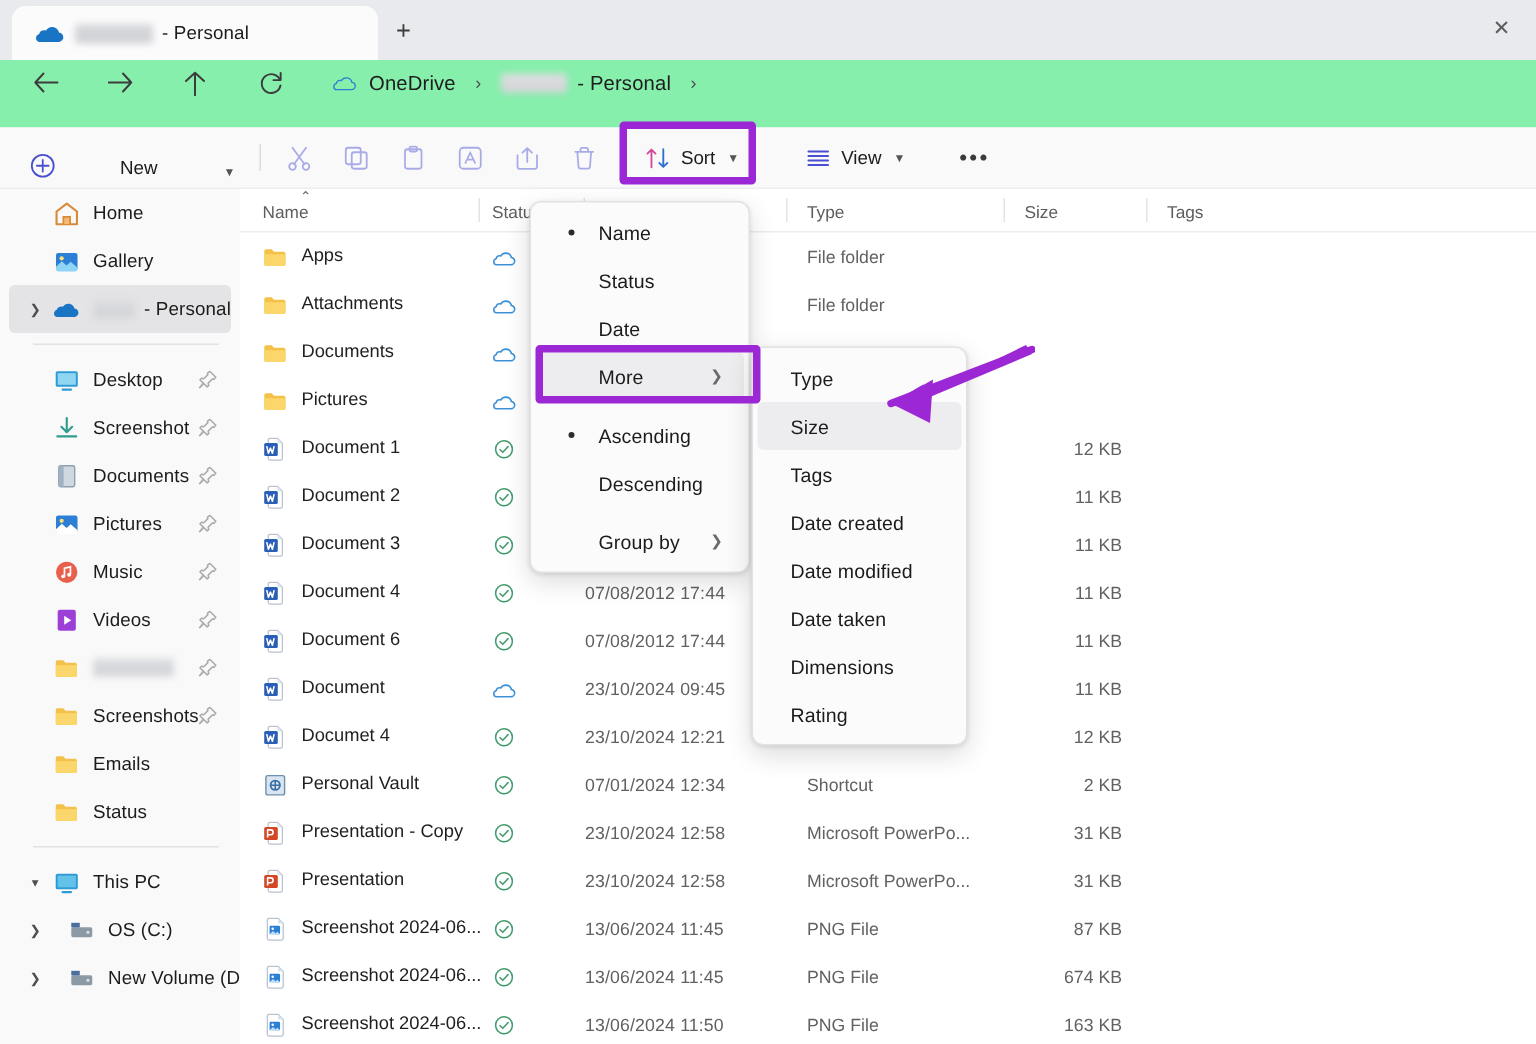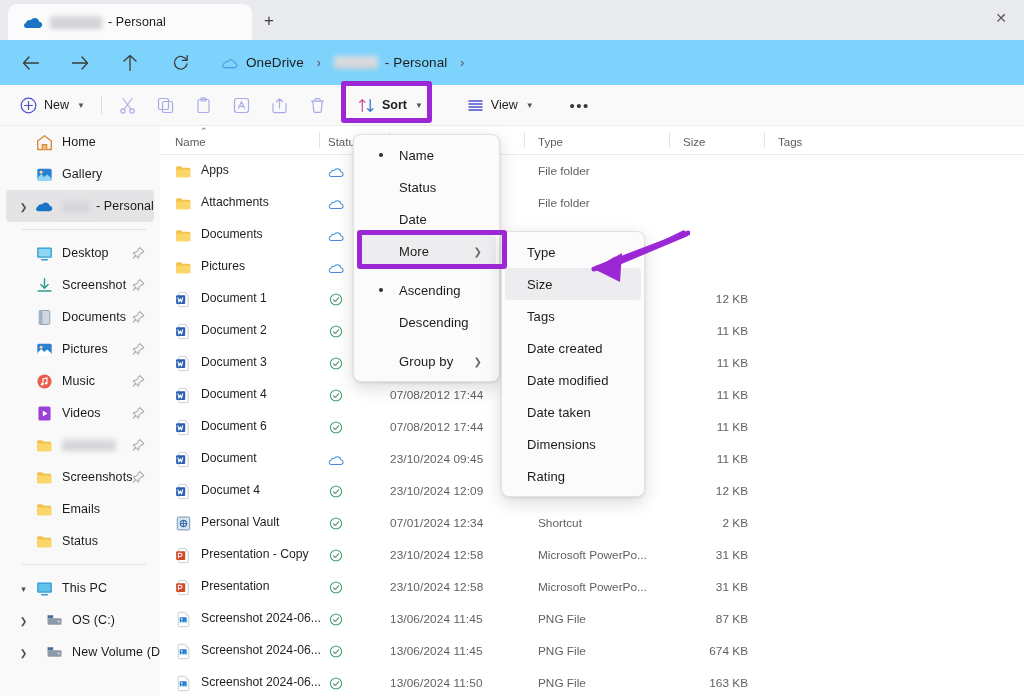--- a/index.html
+++ b/index.html
@@ -55,22 +55,22 @@
     width: 22px; height: 22px;
     color: #3d3d3d; font-size: 17px;
     display: flex; align-items: center; justify-content: center;
     line-height: 1; font-weight: 300;
   }
 
   
   .addrbar {
     position: absolute; top: 40px; left: 0;
     width: 1024px; height: 45px;
-    background: #7dd3fc;
-    display: flex; align-items: center;
+    background: #86efac;
+    display: flex; 
   }
   .navbtn {
     width: 34px; height: 30px;
     display: flex; align-items: center; justify-content: center;
     color: #4a4a4a; flex: 0 0 auto;
   }
   .navbtn.back  { margin-left: 13px; }
   .navbtn.fwd   { margin-left: 16px; }
   .navbtn.up    { margin-left: 16px; }
   .navbtn.refr  { margin-left: 16px; }
@@ -98,39 +98,39 @@
 
   
   .toolbar {
     position: absolute; top: 85px; left: 0;
     width: 1024px; height: 41px;
     background: #f9f9fa;
     display: flex; align-items: center;
     border-bottom: 1px solid #ededf0;
   }
   .tb-new {
-    display: flex; align-items: center;
+    display: flex; align-items: flex-end;
     margin-left: 11px; height: 28px;
-    padding: 0 9px; border-radius: 4px;
+    padding: 0 9px; border-radius: 4px; gap: 36px;
   }
   .tb-new .lbl { font-size: 12.5px; color: #1b1b1b; margin-left: 7px; }
   .tb-new .caret { font-size: 8px; color: #555; margin-left: 8px; }
   .tb-div {
     width: 1px; height: 18px; background: #dcdce0;
     margin: 0 7px;
   }
   .tb-icon {
     width: 38px; height: 28px;
     display: flex; align-items: center; justify-content: center;
     opacity: .45;
   }
   .tb-sortwrap {
     position: relative;
     margin-left: 12px;
-    display: flex; align-items: flex-start; font-weight: bold;
+    display: flex; align-items: flex-start;
   }
   .tb-sort {
     display: flex; align-items: center;
     height: 28px; padding: 0 9px; border-radius: 4px;
   }
   .tb-sort .lbl { font-size: 12.5px; color: #1b1b1b; margin-left: 7px; }
   .tb-sort .caret { font-size: 8px; color: #555; margin-left: 8px; }
   .hl-sort {
     position: absolute;
     left: -8px; top: -10px;
@@ -825,21 +825,21 @@
               <path d="M3 6.8l1.2 5 1.4-3.6 1.4 3.6 1.2-5" fill="none" stroke="#fff" stroke-width="1.1" stroke-linejoin="round"></path>
             </svg>
             <span>Documet 4</span>
           </div>
           <div class="c-status">
             <svg viewBox="0 0 18 16" width="16" height="15">
               <circle cx="9" cy="8" r="6.3" fill="none" stroke="#3f9a6a" stroke-width="1.15"></circle>
               <path d="M6 8.2l2.1 2.1 4-4.3" fill="none" stroke="#3f9a6a" stroke-width="1.15" stroke-linecap="round" stroke-linejoin="round"></path>
             </svg>
           </div>
-          <div class="c-date">23/10/2024 12:09</div>
+          <div class="c-date">23/10/2024 12:21</div>
           <div class="c-type">Microsoft Word D...</div>
           <div class="c-size">12 KB</div>
           <div class="c-tags"></div>
         </div>
         <div class="row">
           <div class="c-name">
             <svg viewBox="0 0 18 18" width="17" height="17" class="fico">
               <rect x="2.4" y="2.2" width="13.2" height="13.6" rx="1.3" fill="#d9e6f2" stroke="#6e8fae" stroke-width="1"></rect>
               <circle cx="9" cy="9" r="3.3" fill="none" stroke="#3a6fa5" stroke-width="1.3"></circle>
               <path d="M9 5.7v6.6M5.7 9h6.6" stroke="#3a6fa5" stroke-width="1.1"></path>

